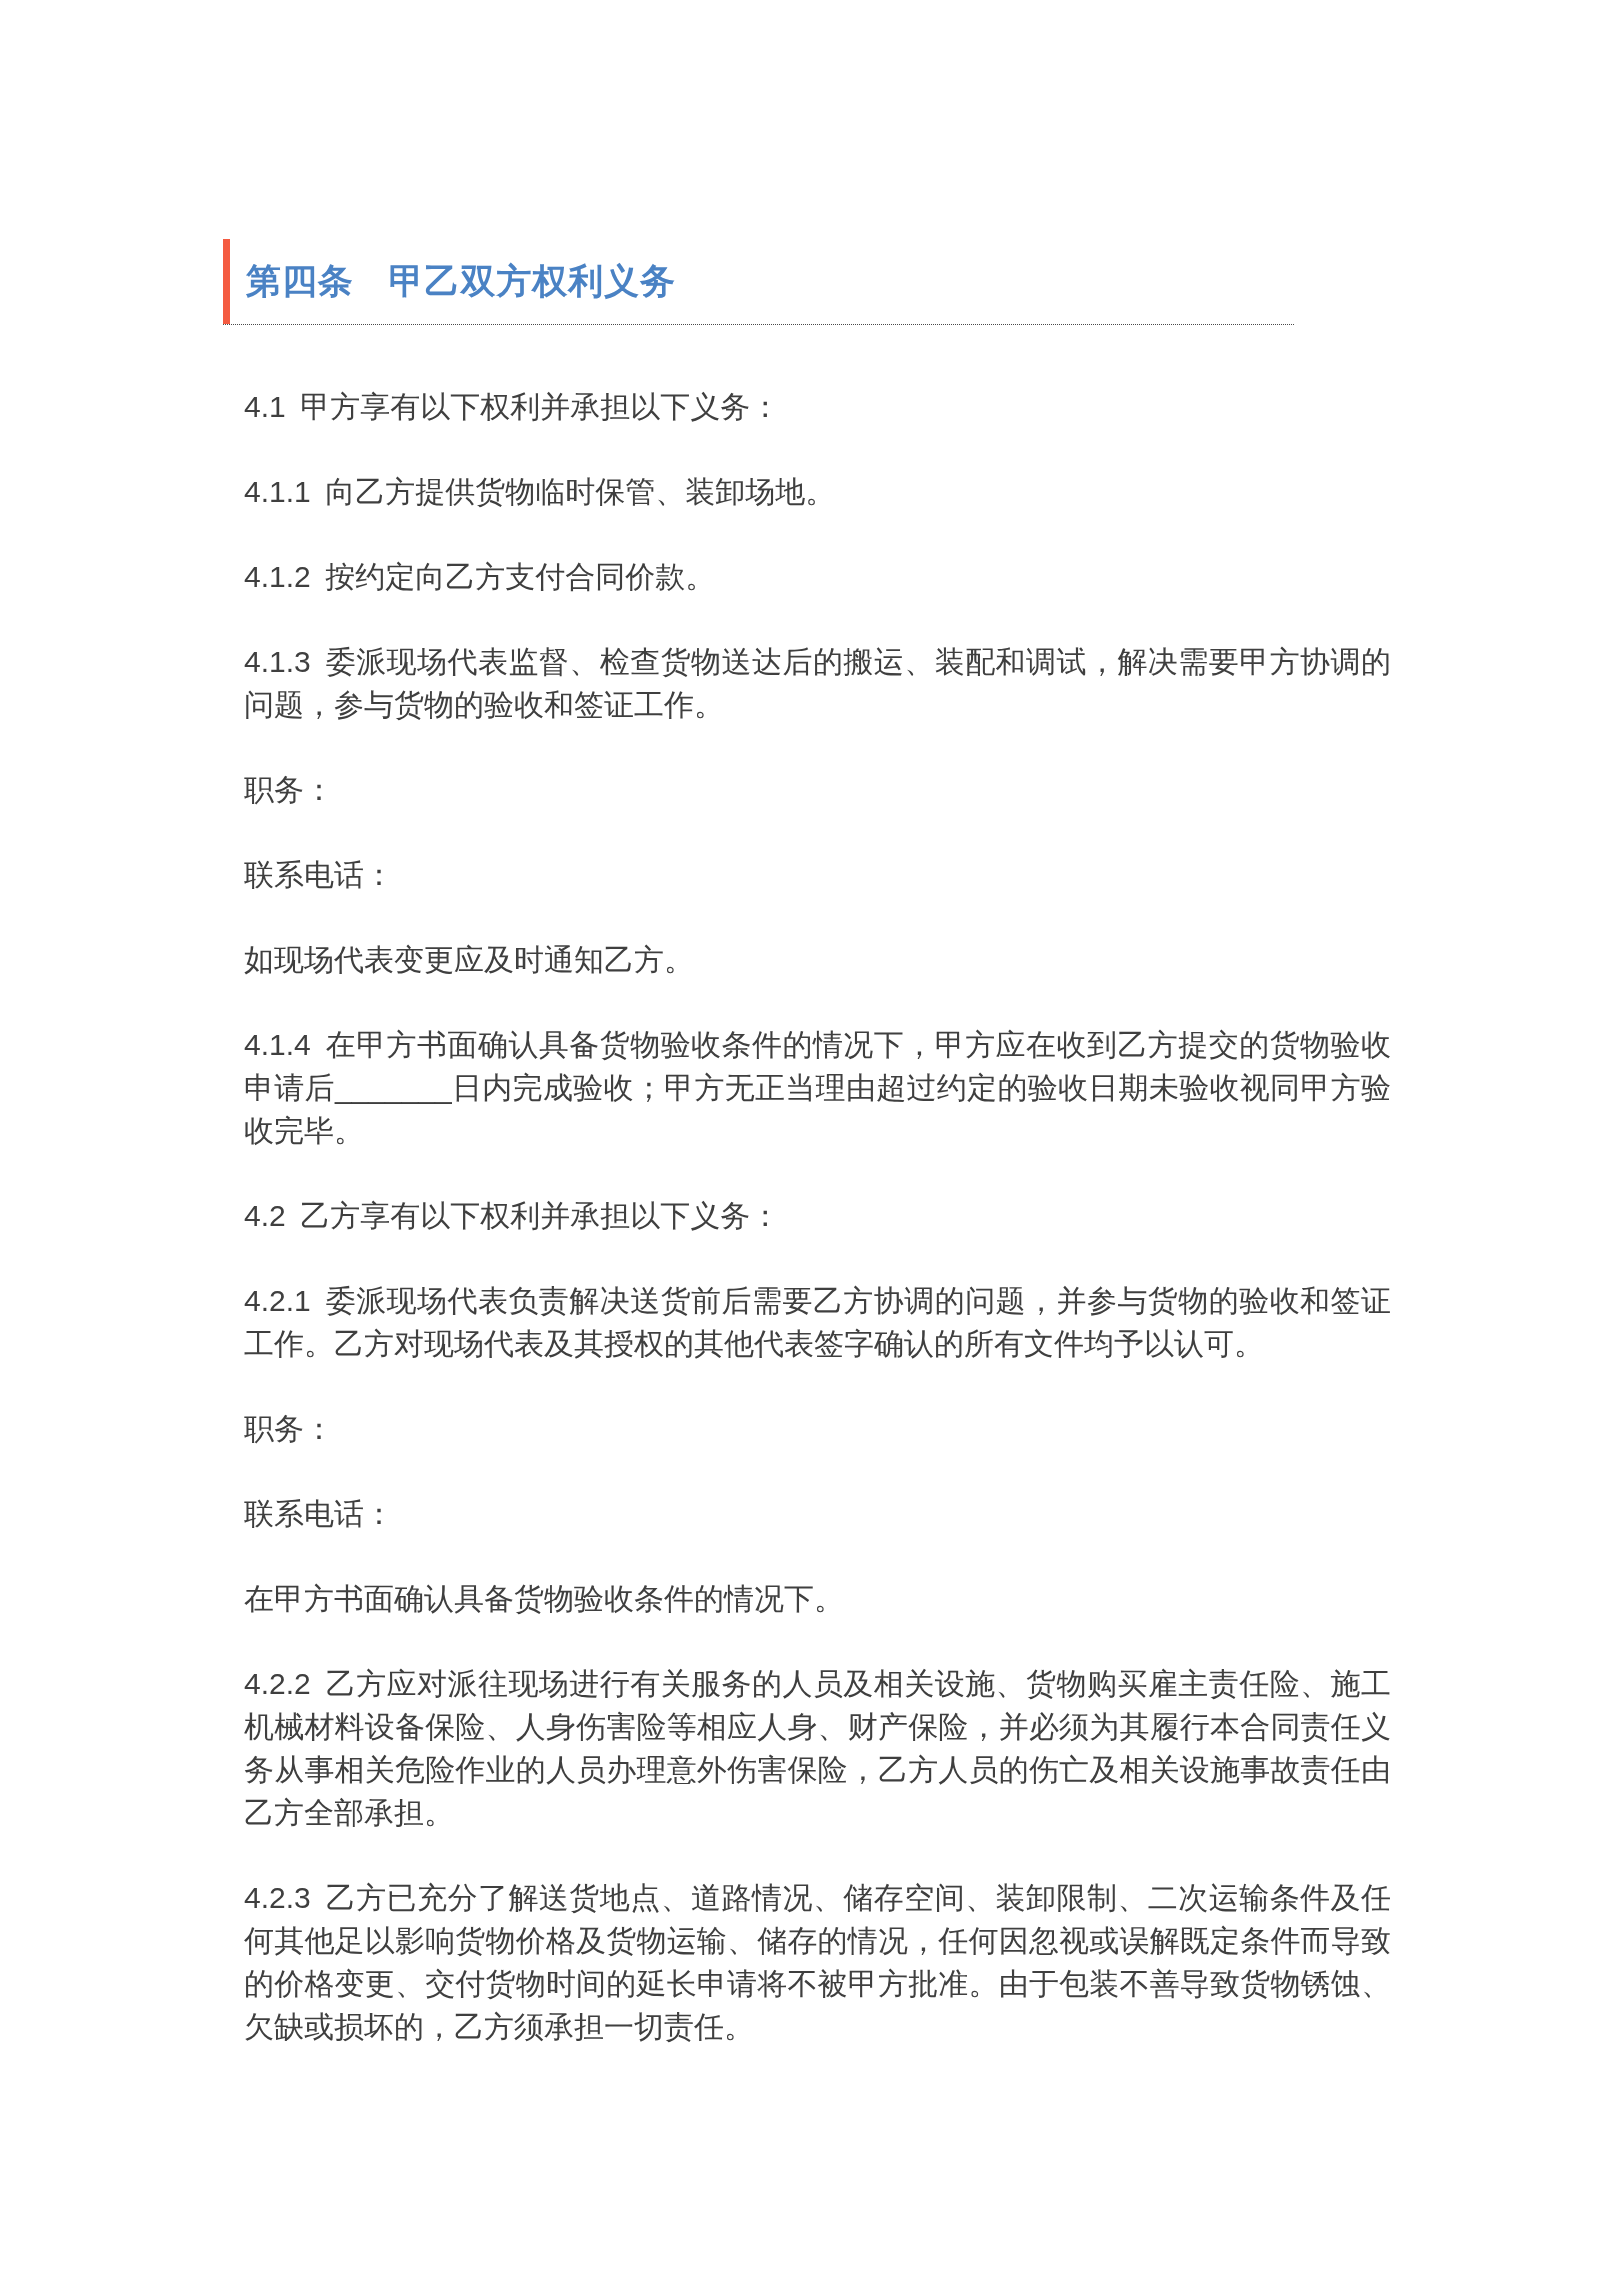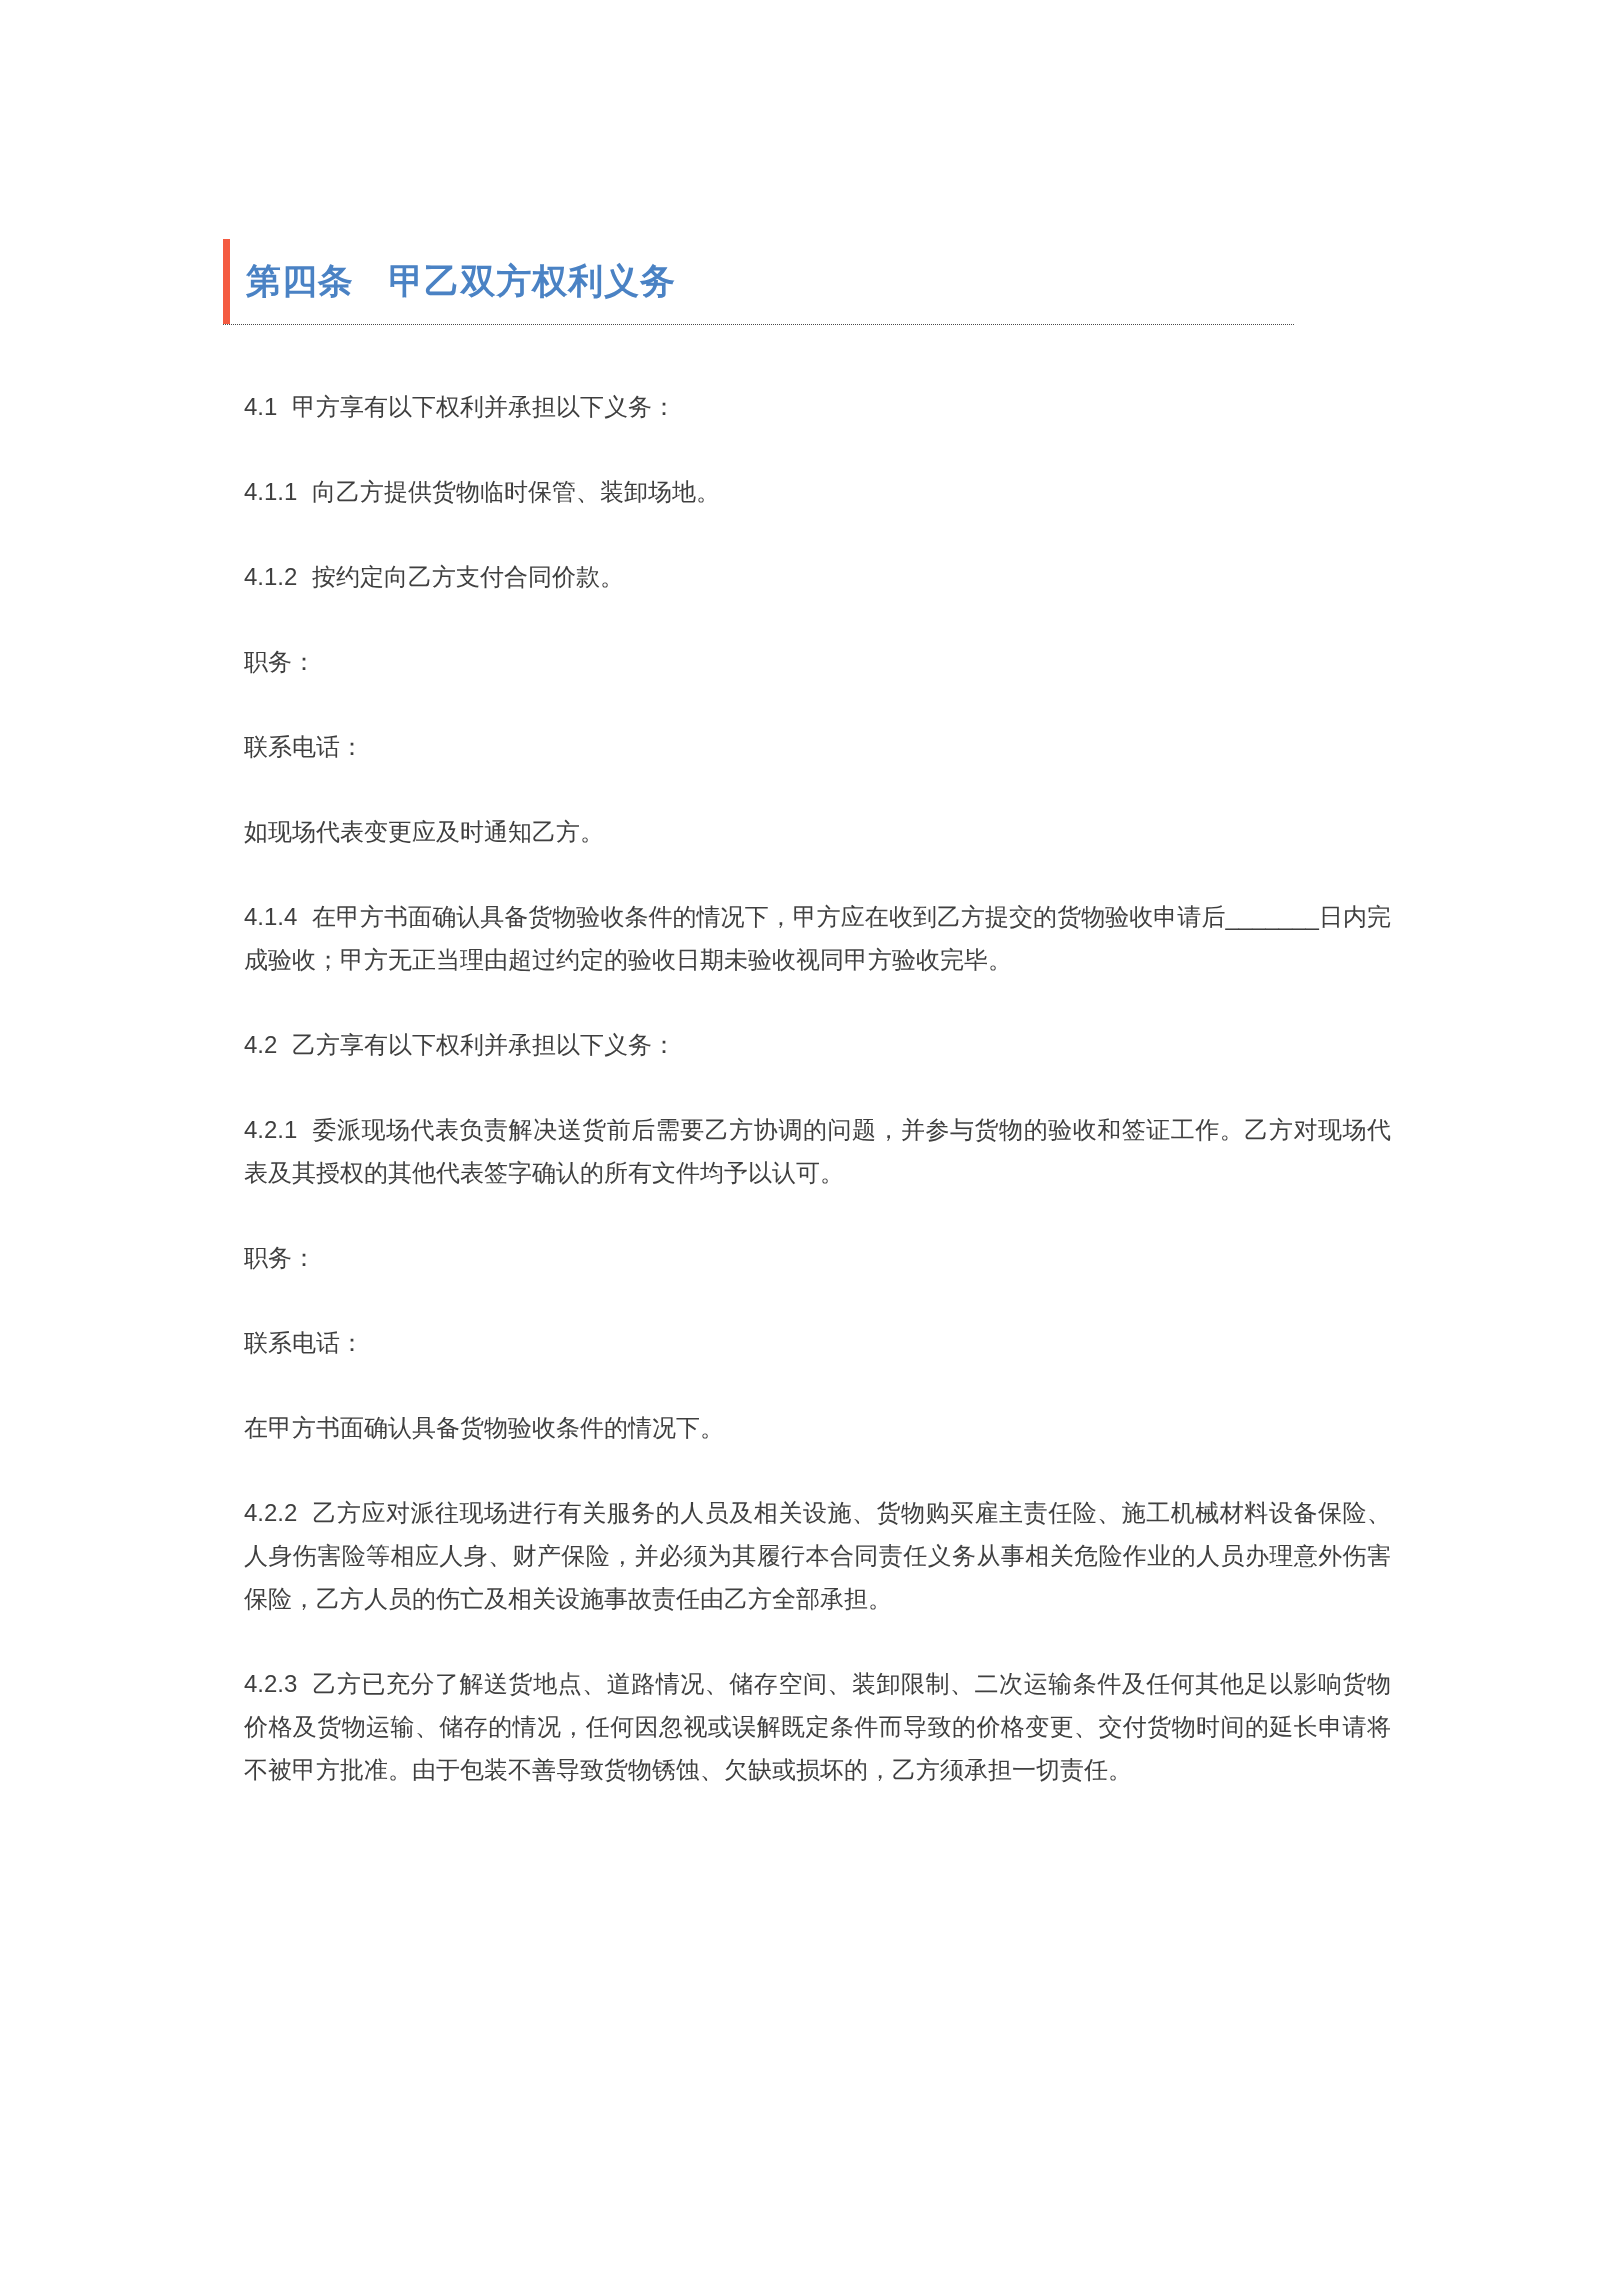--- a/index.html
+++ b/index.html
@@ -46,21 +46,21 @@
     border-top: 1.8px dotted #4a4a4a;
   }
 
   
   .body-text {
     padding-left: 21px;
     padding-top: 60px;
     width: 1147px;
   }
   .para {
-    font-size: 24px;
+    font-size: 30px;
     line-height: 43px;
     margin: 0 0 42px 0;
     text-align: justify;
   }
   .clause-num { margin-right: 14.5px; }
   .clause-num:empty { display: none; margin: 0; }
 </style>
 </head>
 <body>
 
@@ -72,20 +72,21 @@
       <span class="heading-num">第四条</span><span>甲乙双方权利义务</span>
     </span>
   </div>
 
   <div class="divider"></div>
 
   <div class="body-text">
     <p class="para"><span class="clause-num">4.1</span><span>甲方享有以下权利并承担以下义务：</span></p>
     <p class="para"><span class="clause-num">4.1.1</span><span>向乙方提供货物临时保管、装卸场地。</span></p>
     <p class="para"><span class="clause-num">4.1.2</span><span>按约定向乙方支付合同价款。</span></p>
+    <p class="para"><span class="clause-num">4.1.3</span><span>委派现场代表监督、检查货物送达后的搬运、装配和调试，解决需要甲方协调的问题，参与货物的验收和签证工作。</span></p>
     <p class="para"><span>职务：</span></p>
     <p class="para"><span>联系电话：</span></p>
     <p class="para"><span>如现场代表变更应及时通知乙方。</span></p>
     <p class="para"><span class="clause-num">4.1.4</span><span>在甲方书面确认具备货物验收条件的情况下，甲方应在收到乙方提交的货物验收申请后_______日内完成验收；甲方无正当理由超过约定的验收日期未验收视同甲方验收完毕。</span></p>
     <p class="para"><span class="clause-num">4.2</span><span>乙方享有以下权利并承担以下义务：</span></p>
     <p class="para"><span class="clause-num">4.2.1</span><span>委派现场代表负责解决送货前后需要乙方协调的问题，并参与货物的验收和签证工作。乙方对现场代表及其授权的其他代表签字确认的所有文件均予以认可。</span></p>
     <p class="para"><span>职务：</span></p>
     <p class="para"><span>联系电话：</span></p>
     <p class="para"><span>在甲方书面确认具备货物验收条件的情况下。</span></p>
     <p class="para"><span class="clause-num">4.2.2</span><span>乙方应对派往现场进行有关服务的人员及相关设施、货物购买雇主责任险、施工机械材料设备保险、人身伤害险等相应人身、财产保险，并必须为其履行本合同责任义务从事相关危险作业的人员办理意外伤害保险，乙方人员的伤亡及相关设施事故责任由乙方全部承担。</span></p>

